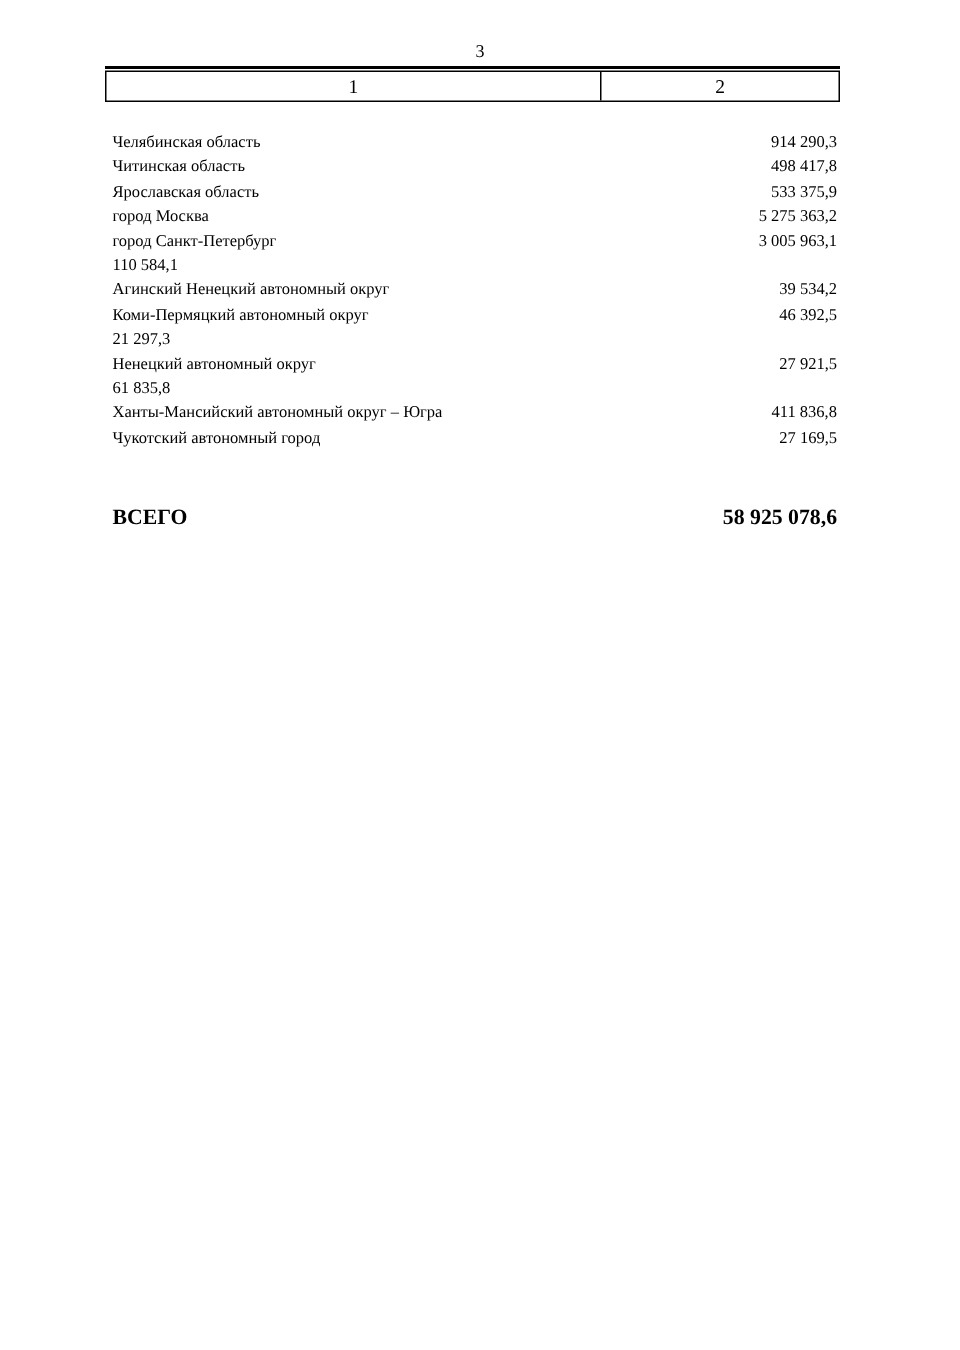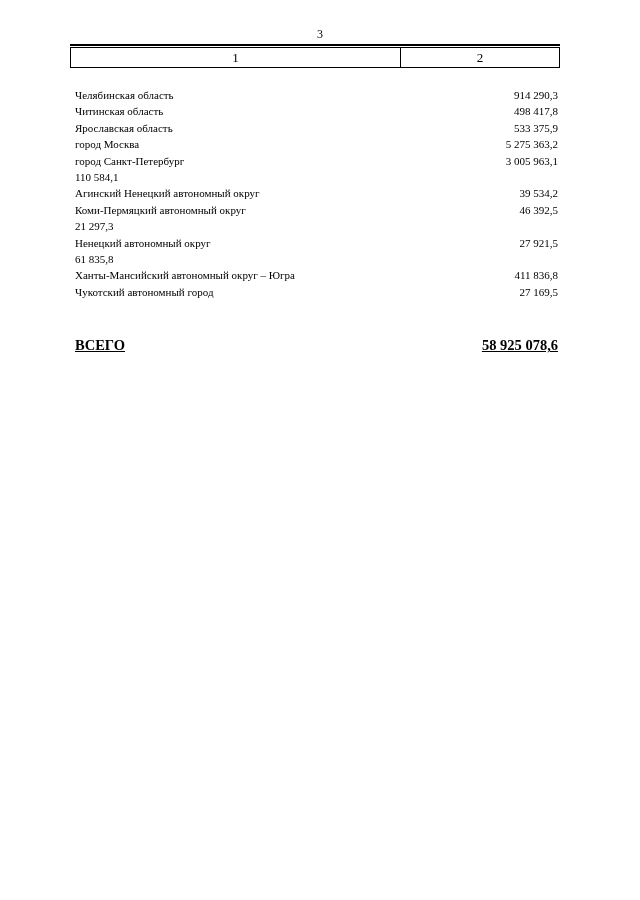--- a/index.html
+++ b/index.html
@@ -78,21 +78,20 @@
     text-align: left;
   }
   .total-row {
     display: flex;
     justify-content: space-between;
     align-items: baseline;
     font-weight: bold;
     font-size: 14.5px;
     margin-top: 37px;
     padding: 0 2px 0 5px;
-    text-decoration: underline;
   }
 </style>
 </head>
 <body>
 
 <div class="page">
 
   <div class="page-number">3</div>
 
   <div class="doc-table">

